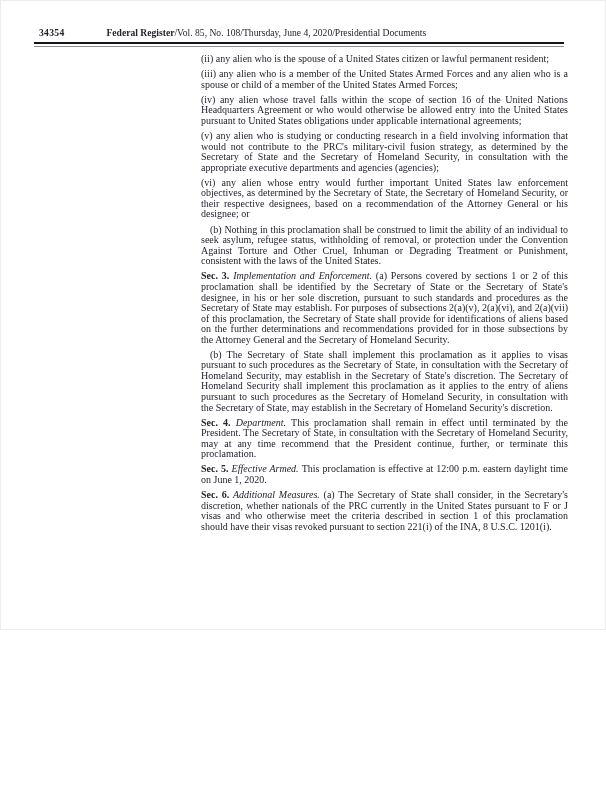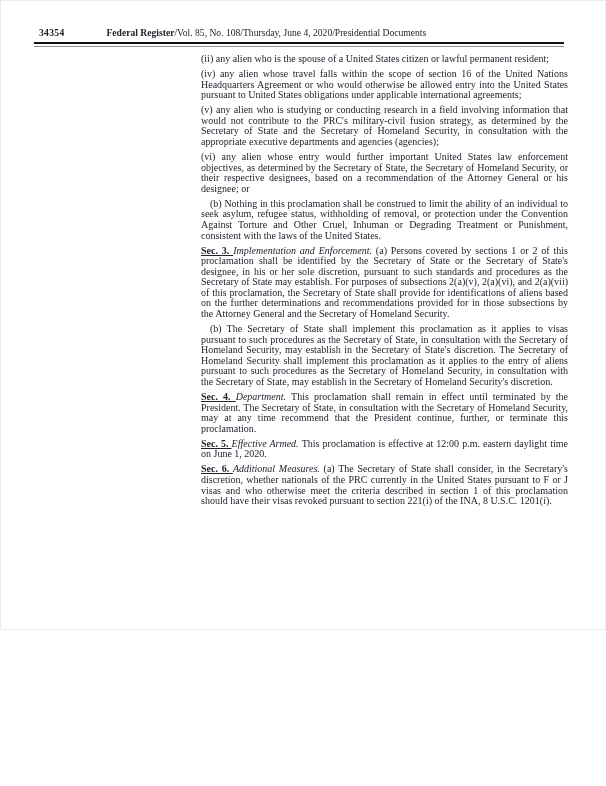--- a/index.html
+++ b/index.html
@@ -30,37 +30,38 @@
     border-bottom: 1.2px solid #8d8d8d;
   }
   .bodycol {
     margin: 7px 37px 0 200px;
     font-size: 10px;
     line-height: 10.55px;
     text-align: justify;
   }
   p.para { margin: 0 0 4.6px 0; }
   p.indent { text-indent: 9px; }
-  .seclabel { font-weight: bold; text-decoration: underline; }
+  .seclabel { font-weight: bold; }
   .sectitle { font-style: italic; }
 </style>
 </head>
 <body>
 
 <div class="page">
 
   <div class="hdr">
     <span class="pagenum">34354</span>
     <span class="hdr-title"><span class="journal">Federal Register</span><span>/Vol. 85, No. 108/Thursday, June 4, 2020/Presidential Documents</span></span>
   </div>
 
   <div class="rule"></div>
 
   <div class="bodycol">
       <p class="para item"><span>(ii) any alien who is the spouse of a United States citizen or lawful permanent resident;</span></p>
+      <p class="para item"><span>(iii) any alien who is a member of the United States Armed Forces and any alien who is a spouse or child of a member of the United States Armed Forces;</span></p>
       <p class="para item"><span>(iv) any alien whose travel falls within the scope of section 16 of the United Nations Headquarters Agreement or who would otherwise be allowed entry into the United States pursuant to United States obligations under applicable international agreements;</span></p>
       <p class="para item"><span>(v) any alien who is studying or conducting research in a field involving information that would not contribute to the PRC's military-civil fusion strategy, as determined by the Secretary of State and the Secretary of Homeland Security, in consultation with the appropriate executive departments and agencies (agencies);</span></p>
       <p class="para item"><span>(vi) any alien whose entry would further important United States law enforcement objectives, as determined by the Secretary of State, the Secretary of Homeland Security, or their respective designees, based on a recommendation of the Attorney General or his designee; or</span></p>
       <p class="para indent"><span>(b) Nothing in this proclamation shall be construed to limit the ability of an individual to seek asylum, refugee status, withholding of removal, or protection under the Convention Against Torture and Other Cruel, Inhuman or Degrading Treatment or Punishment, consistent with the laws of the United States.</span></p>
       <p class="para section"><span class="seclabel">Sec. 3. </span><span class="sectitle">Implementation and Enforcement. </span><span>(a) Persons covered by sections 1 or 2 of this proclamation shall be identified by the Secretary of State or the Secretary of State's designee, in his or her sole discretion, pursuant to such standards and procedures as the Secretary of State may establish. For purposes of subsections 2(a)(v), 2(a)(vi), and 2(a)(vii) of this proclamation, the Secretary of State shall provide for identifications of aliens based on the further determinations and recommendations provided for in those subsections by the Attorney General and the Secretary of Homeland Security.</span></p>
       <p class="para indent"><span>(b) The Secretary of State shall implement this proclamation as it applies to visas pursuant to such procedures as the Secretary of State, in consultation with the Secretary of Homeland Security, may establish in the Secretary of State's discretion. The Secretary of Homeland Security shall implement this proclamation as it applies to the entry of aliens pursuant to such procedures as the Secretary of Homeland Security, in consultation with the Secretary of State, may establish in the Secretary of Homeland Security's discretion.</span></p>
       <p class="para section"><span class="seclabel">Sec. 4. </span><span class="sectitle">Department. </span><span>This proclamation shall remain in effect until terminated by the President. The Secretary of State, in consultation with the Secretary of Homeland Security, may at any time recommend that the President continue, further, or terminate this proclamation.</span></p>
       <p class="para section"><span class="seclabel">Sec. 5. </span><span class="sectitle">Effective Armed. </span><span>This proclamation is effective at 12:00 p.m. eastern daylight time on June 1, 2020.</span></p>
       <p class="para section"><span class="seclabel">Sec. 6. </span><span class="sectitle">Additional Measures. </span><span>(a) The Secretary of State shall consider, in the Secretary's discretion, whether nationals of the PRC currently in the United States pursuant to F or J visas and who otherwise meet the criteria described in section 1 of this proclamation should have their visas revoked pursuant to section 221(i) of the INA, 8 U.S.C. 1201(i).</span></p>
     </div>

